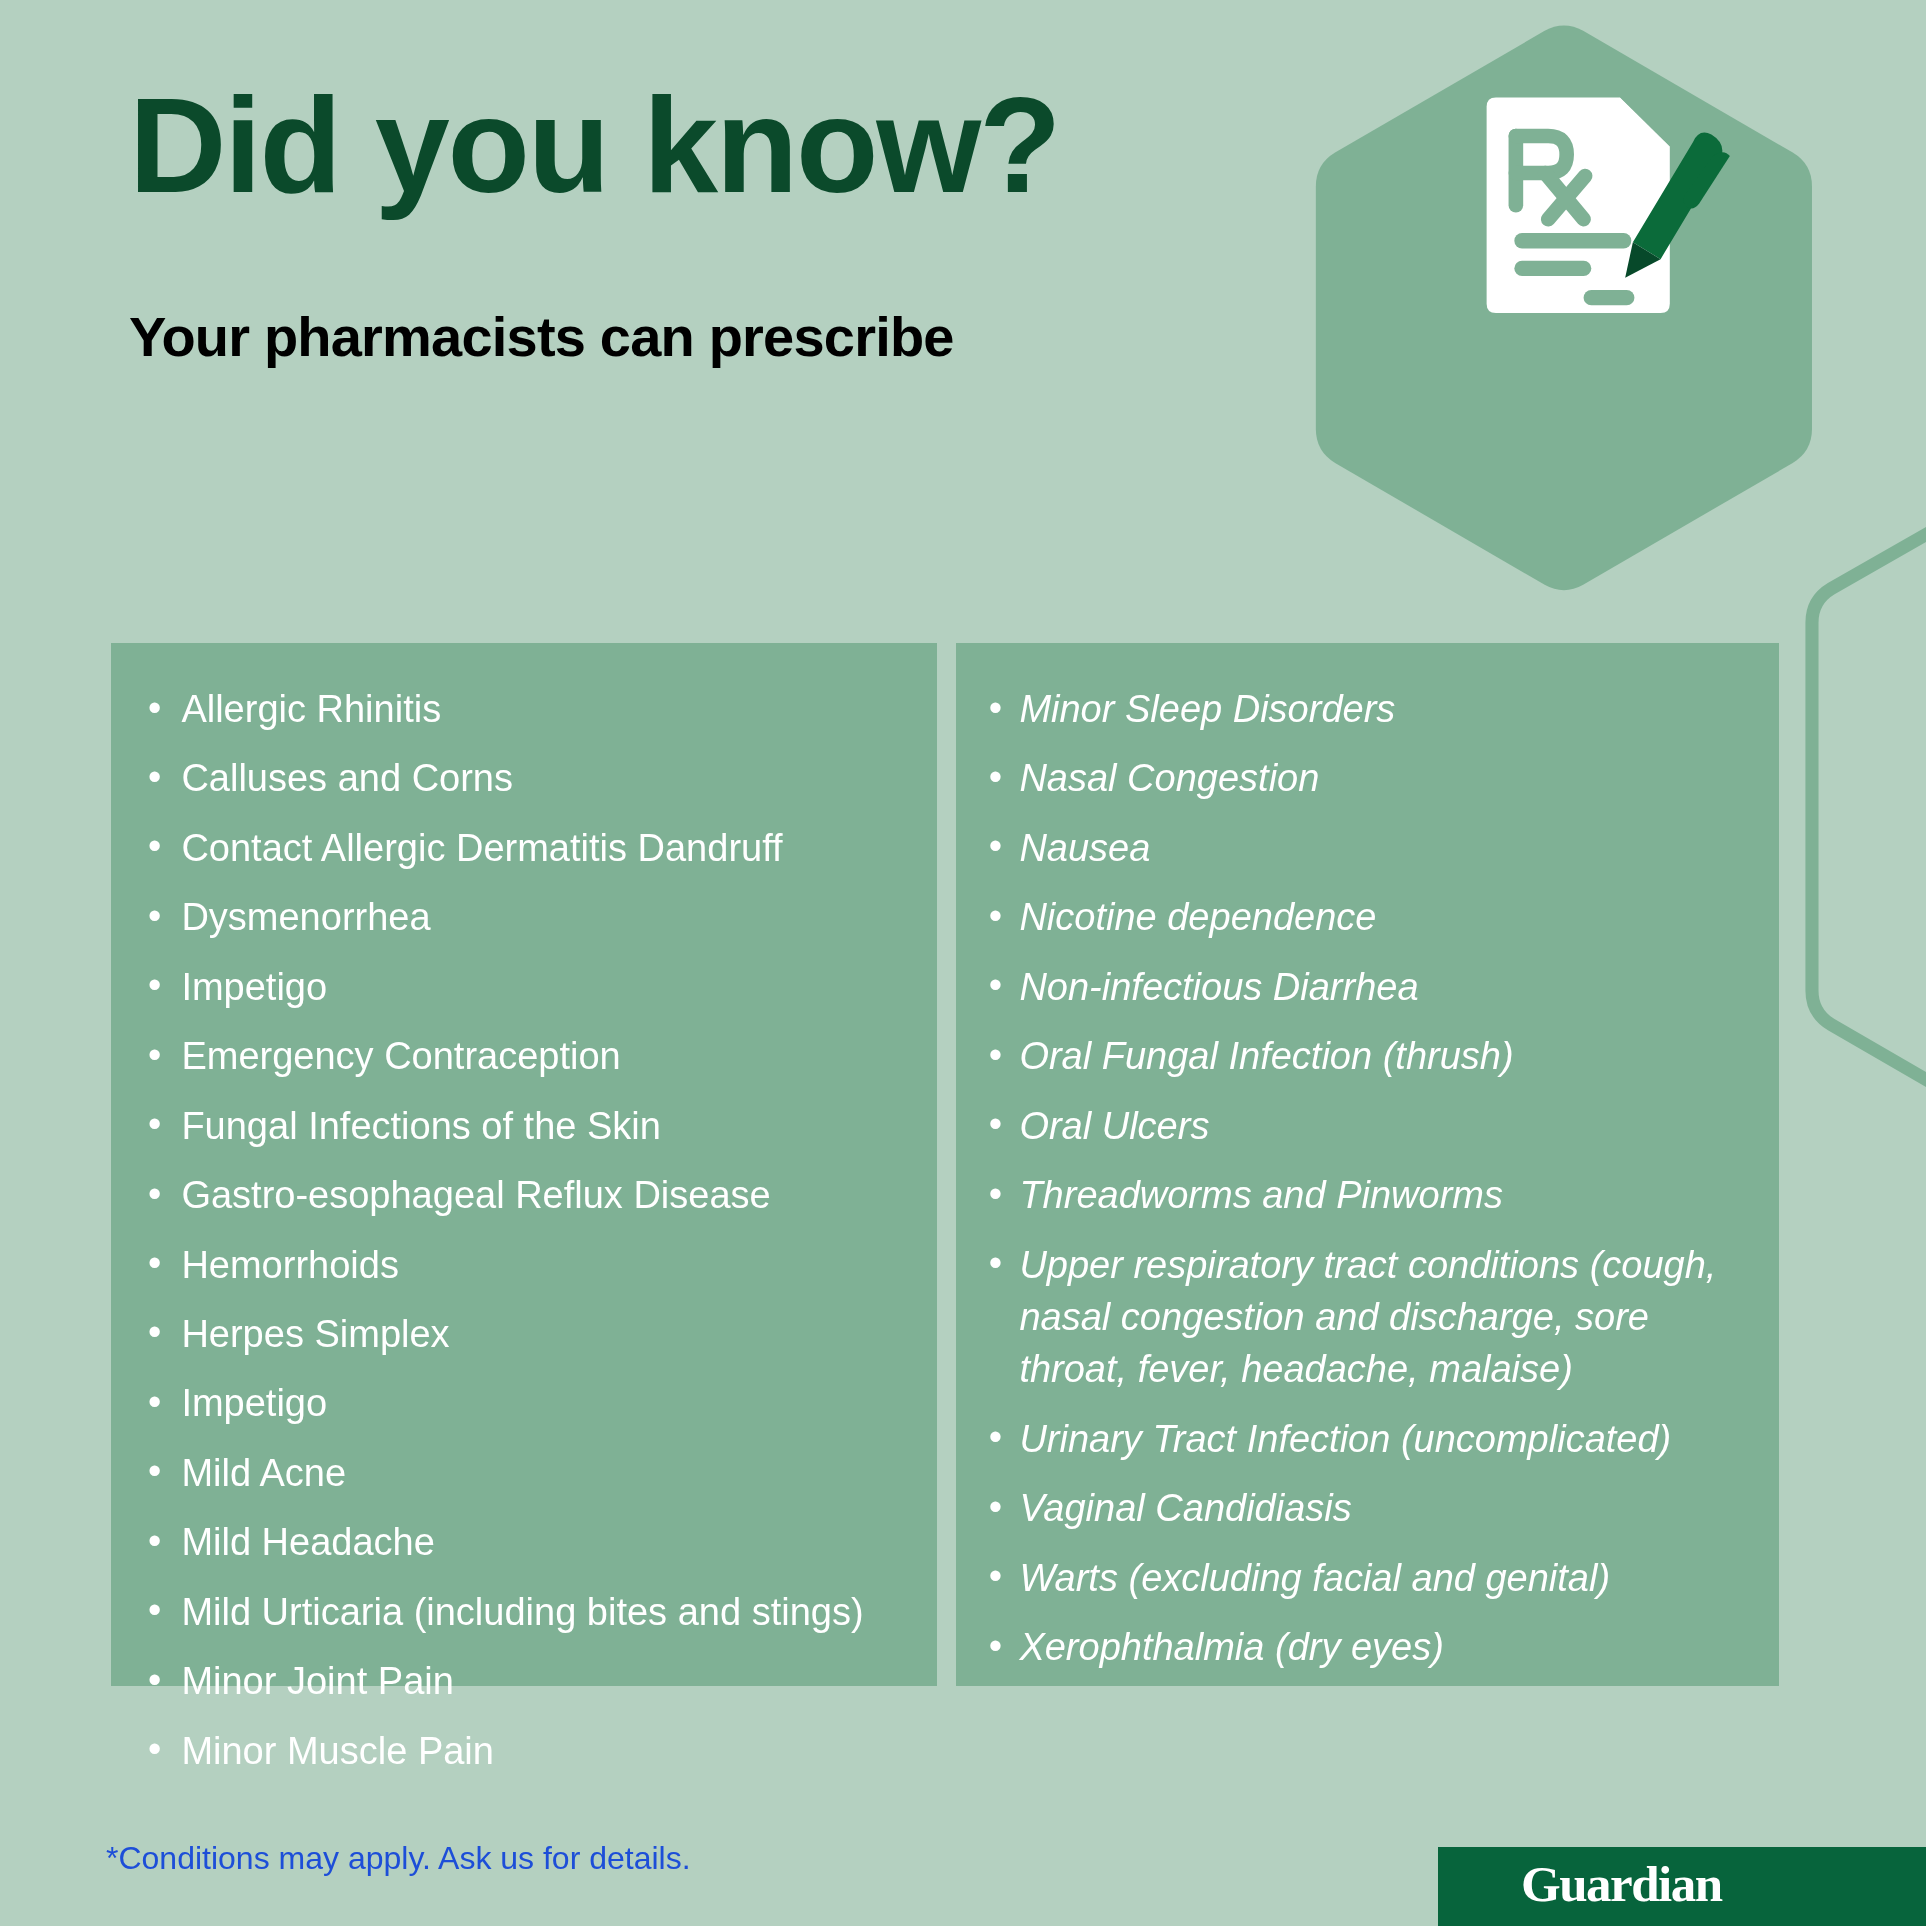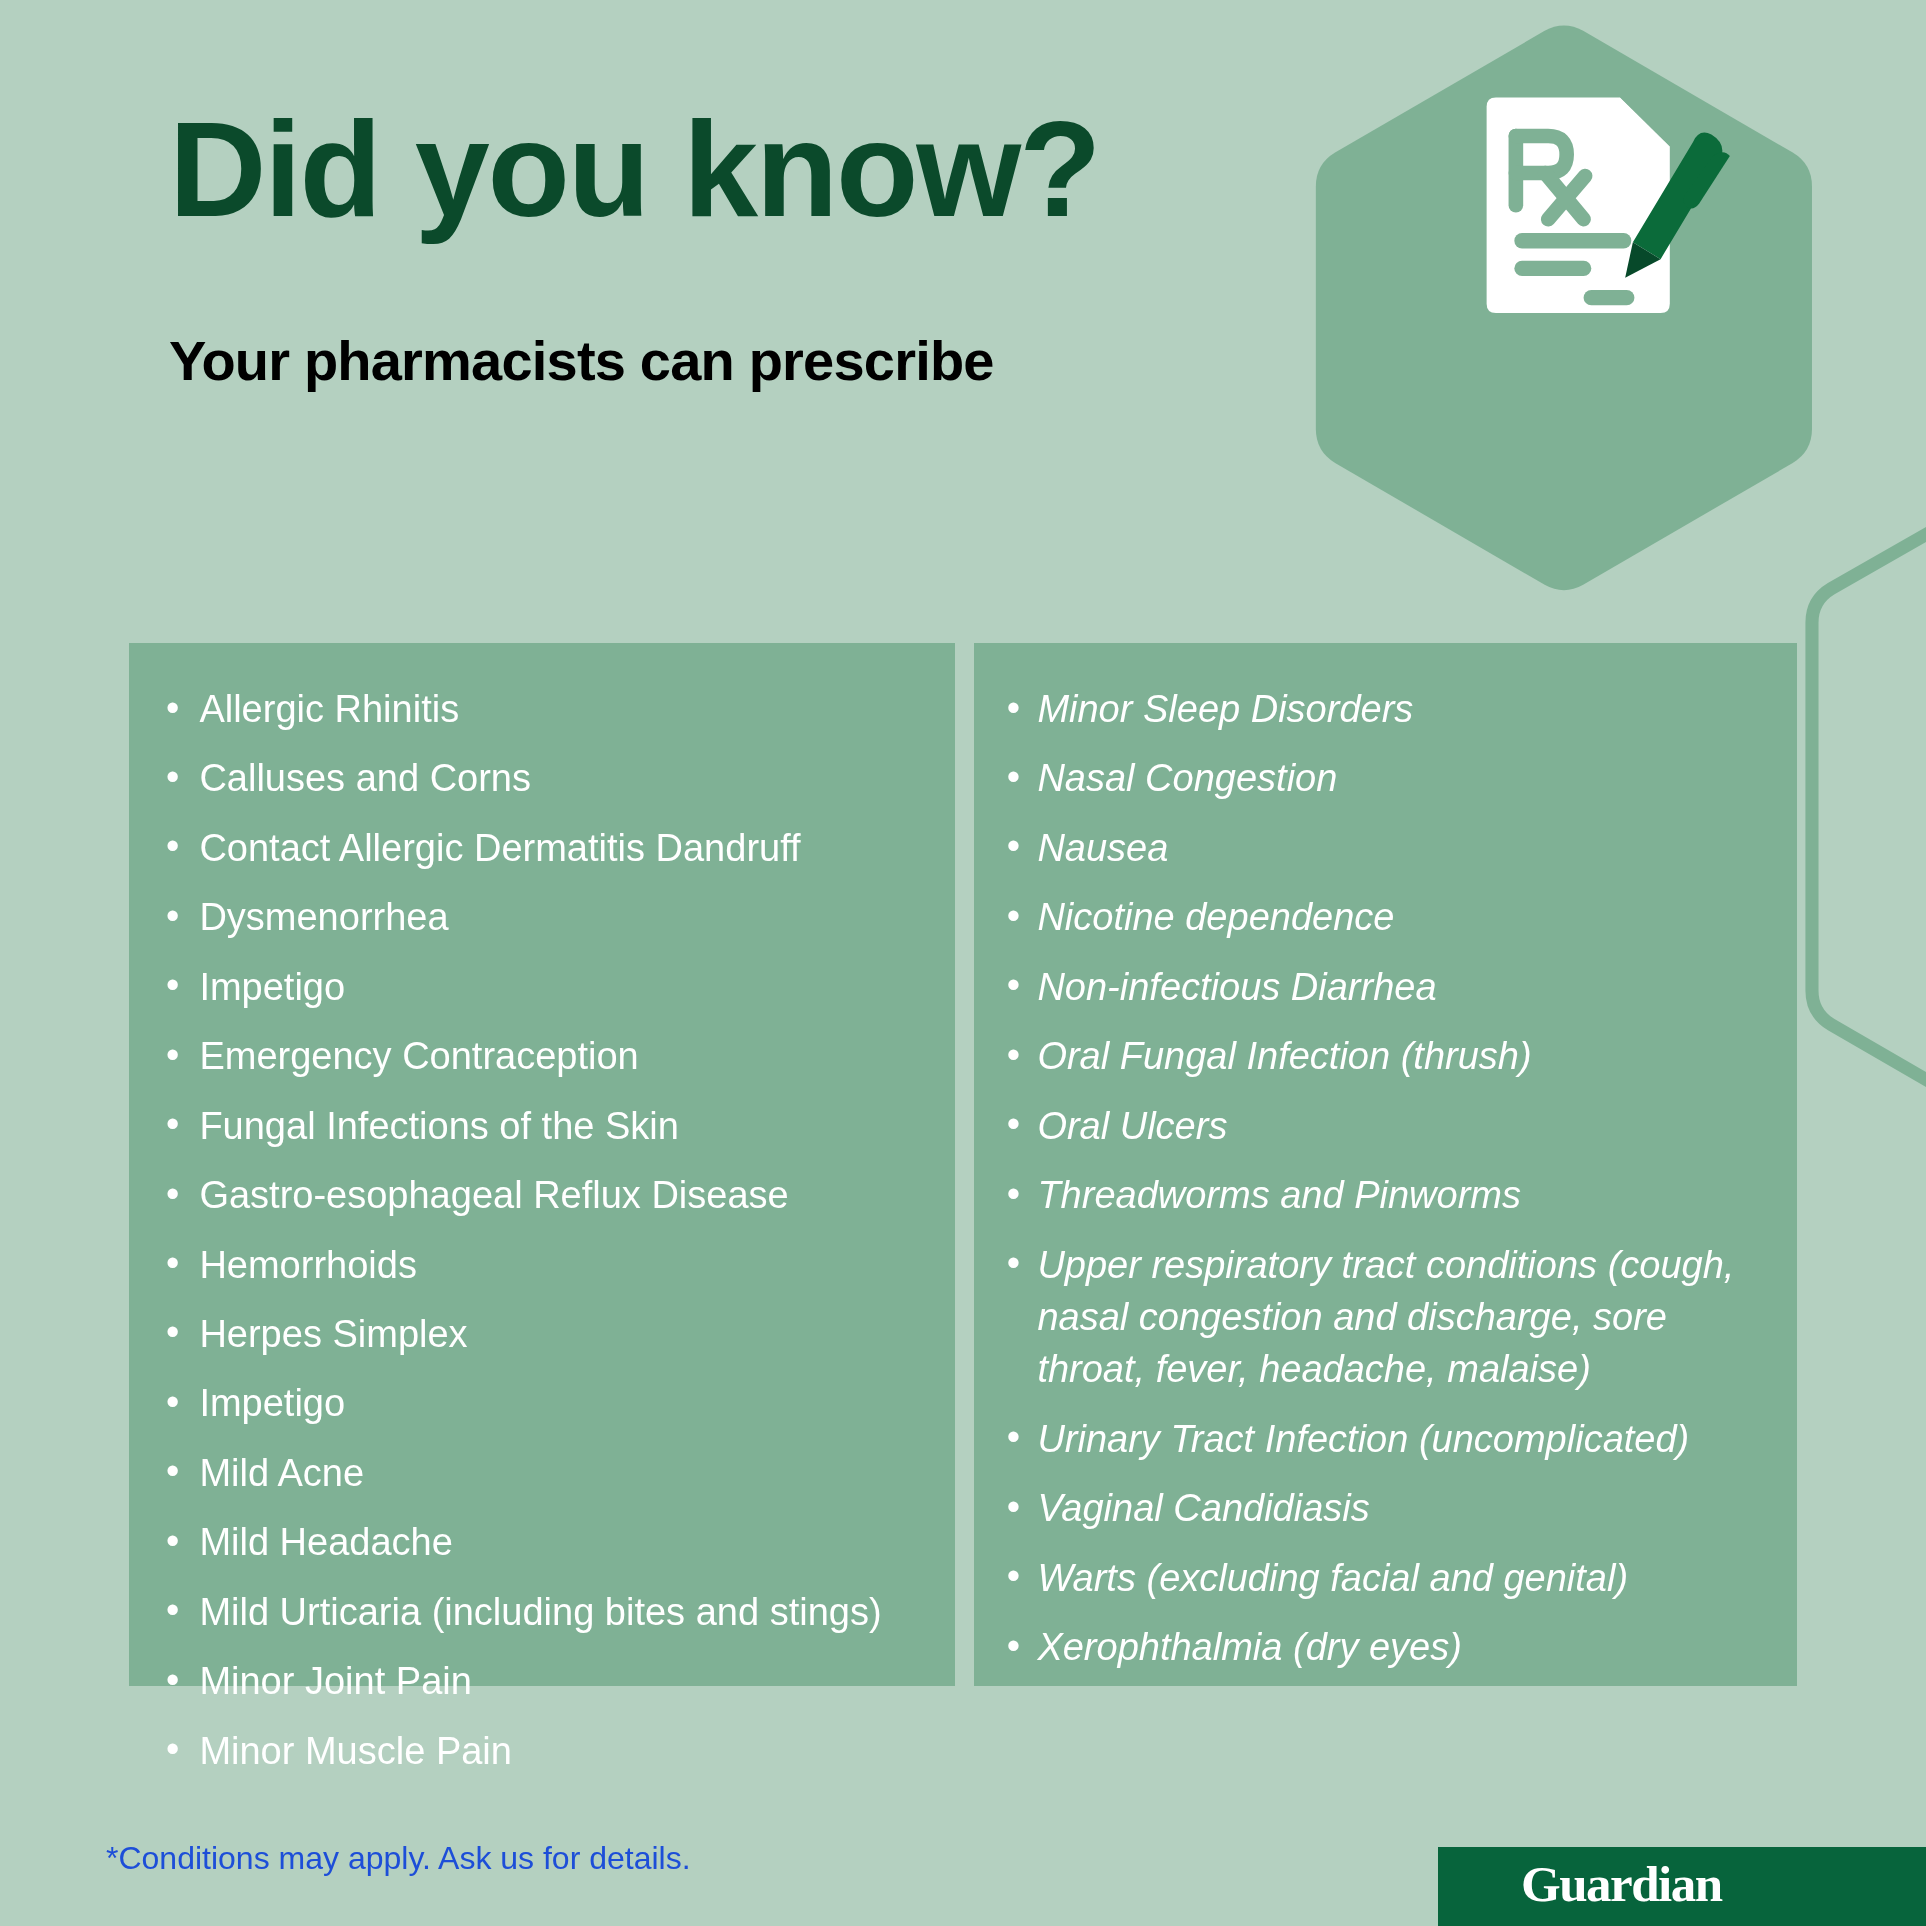--- a/index.html
+++ b/index.html
@@ -20,23 +20,22 @@
     position: absolute;
     top: 0; left: 0;
     width: 1926px; height: 1926px;
     pointer-events: none;
   }
 
   
   .header {
     position: absolute;
     left: 129px;
-    top: 102px;
+    top: 78px;
     width: 1202px;
-    margin-left: 40px;
   }
   .title {
     font-size: 135px;
     font-weight: bold;
     color: #0b4a2b;
     line-height: 1.0;
     letter-spacing: -2.3px;
     margin: 0;
     font-stretch: condensed;
   }
@@ -46,21 +45,21 @@
     font-size: 56px;
     font-weight: bold;
     color: #000000;
     line-height: 1.18;
     letter-spacing: -0.8px;
   }
 
   
   .panels {
     position: absolute;
-    left: 129px;
+    left: 111px;
     top: 643px;
     width: 1668px;
     height: 1043px;
     display: flex;
     gap: 19px;
   }
   .panel {
     background: #7fb195;
     box-sizing: border-box;
     padding: 40px 15.4px 31px 15.4px;

